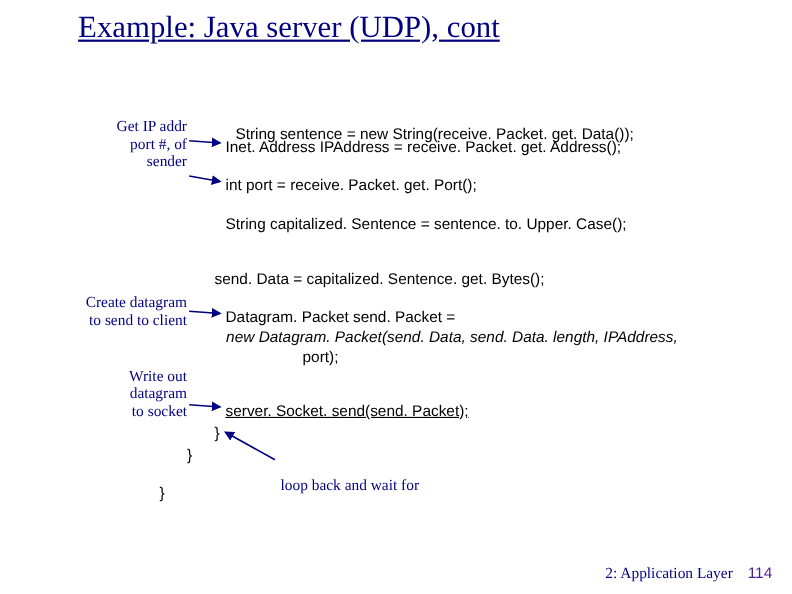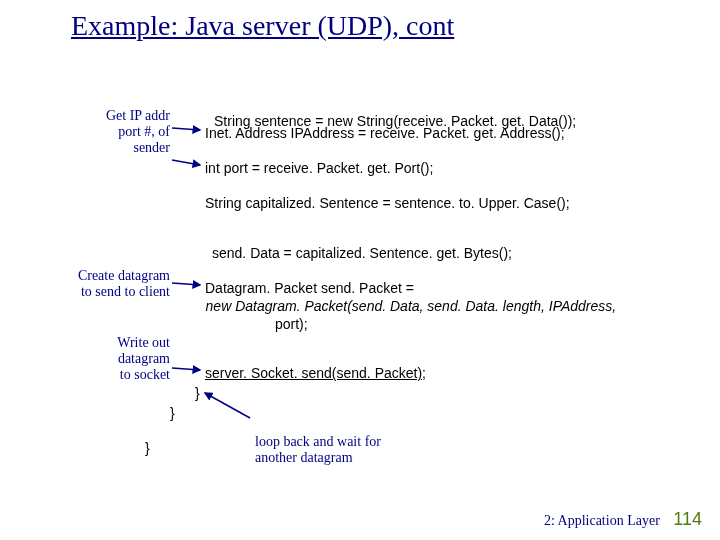--- a/index.html
+++ b/index.html
@@ -40,35 +40,35 @@
   svg.arrow { position: absolute; overflow: visible; pointer-events:none; }
   .footer {
     position: absolute;
     bottom: 10px;
     right: 18px;
     font-size: 14px;
     color: #000080;
   }
   .pagenum {
     font-family: Arial, sans-serif;
-    font-size: 18px;
-    color: #4d7c0f;
+    font-size: 14px;
+    color: #4c1d95;
     margin-left: 10px;
   }
 </style>
 </head>
 <body>
 
 <div class="title">Example: Java server (UDP), cont</div>
 
 <div class="code" style="top:85px; left:214px;margin-top:28px;">String sentence = new String(receive. Packet. get. Data());</div>
 <div class="code" style="top:125px; left:205px;">Inet. Address IPAddress = receive. Packet. get. Address();</div>
 <div class="code" style="top:160px; left:205px;">int port = receive. Packet. get. Port();</div>
 <div class="code" style="top:195px; left:205px;">String capitalized. Sentence = sentence. to. Upper. Case();</div>
-<div class="code" style="top:245px; left:212px;">send. Data = capitalized. Sentence. get. Bytes();</div>
+<div class="code" style="top:245px; left:195px;">send. Data = capitalized. Sentence. get. Bytes();</div>
 <div class="code" style="top:280px; left:205px;">Datagram. Packet send. Packet =</div>
 <div class="code" style="top:298px; left:190px;font-style:italic;">    new Datagram. Packet(send. Data, send. Data. length, IPAddress,</div>
 <div class="code" style="top:316px; left:275px;">port);</div>
 <div class="code" style="top:365px; left:205px;text-decoration:underline;">server. Socket. send(send. Packet);</div>
 <div class="code" style="top:385px; left:195px;">}</div>
 <div class="code" style="top:405px; left:170px;">}</div>
 <div class="code" style="top:440px; left:145px;">}</div>
 
 <div class="anno leftlbl" style="top:108px; left:40px; width:130px;">
   <span>Get IP addr</span><br>
@@ -99,19 +99,18 @@
 
 <div class="anno leftlbl" style="top:335px; left:55px; width:115px;">
   <span>Write out</span><br>
   <span>datagram</span><br>
   <span>to socket</span>
 </div>
 
 <div class="anno right" style="top:418px; left:255px; width:230px;">
   <br>
   <span>loop back and wait for</span><br>
-  <span>another datagram</span>
 </div>
 
 <div class="footer">
   <span>2: Application Layer</span>
   <span class="pagenum">114</span>
 </div>
 
 </body></html>

